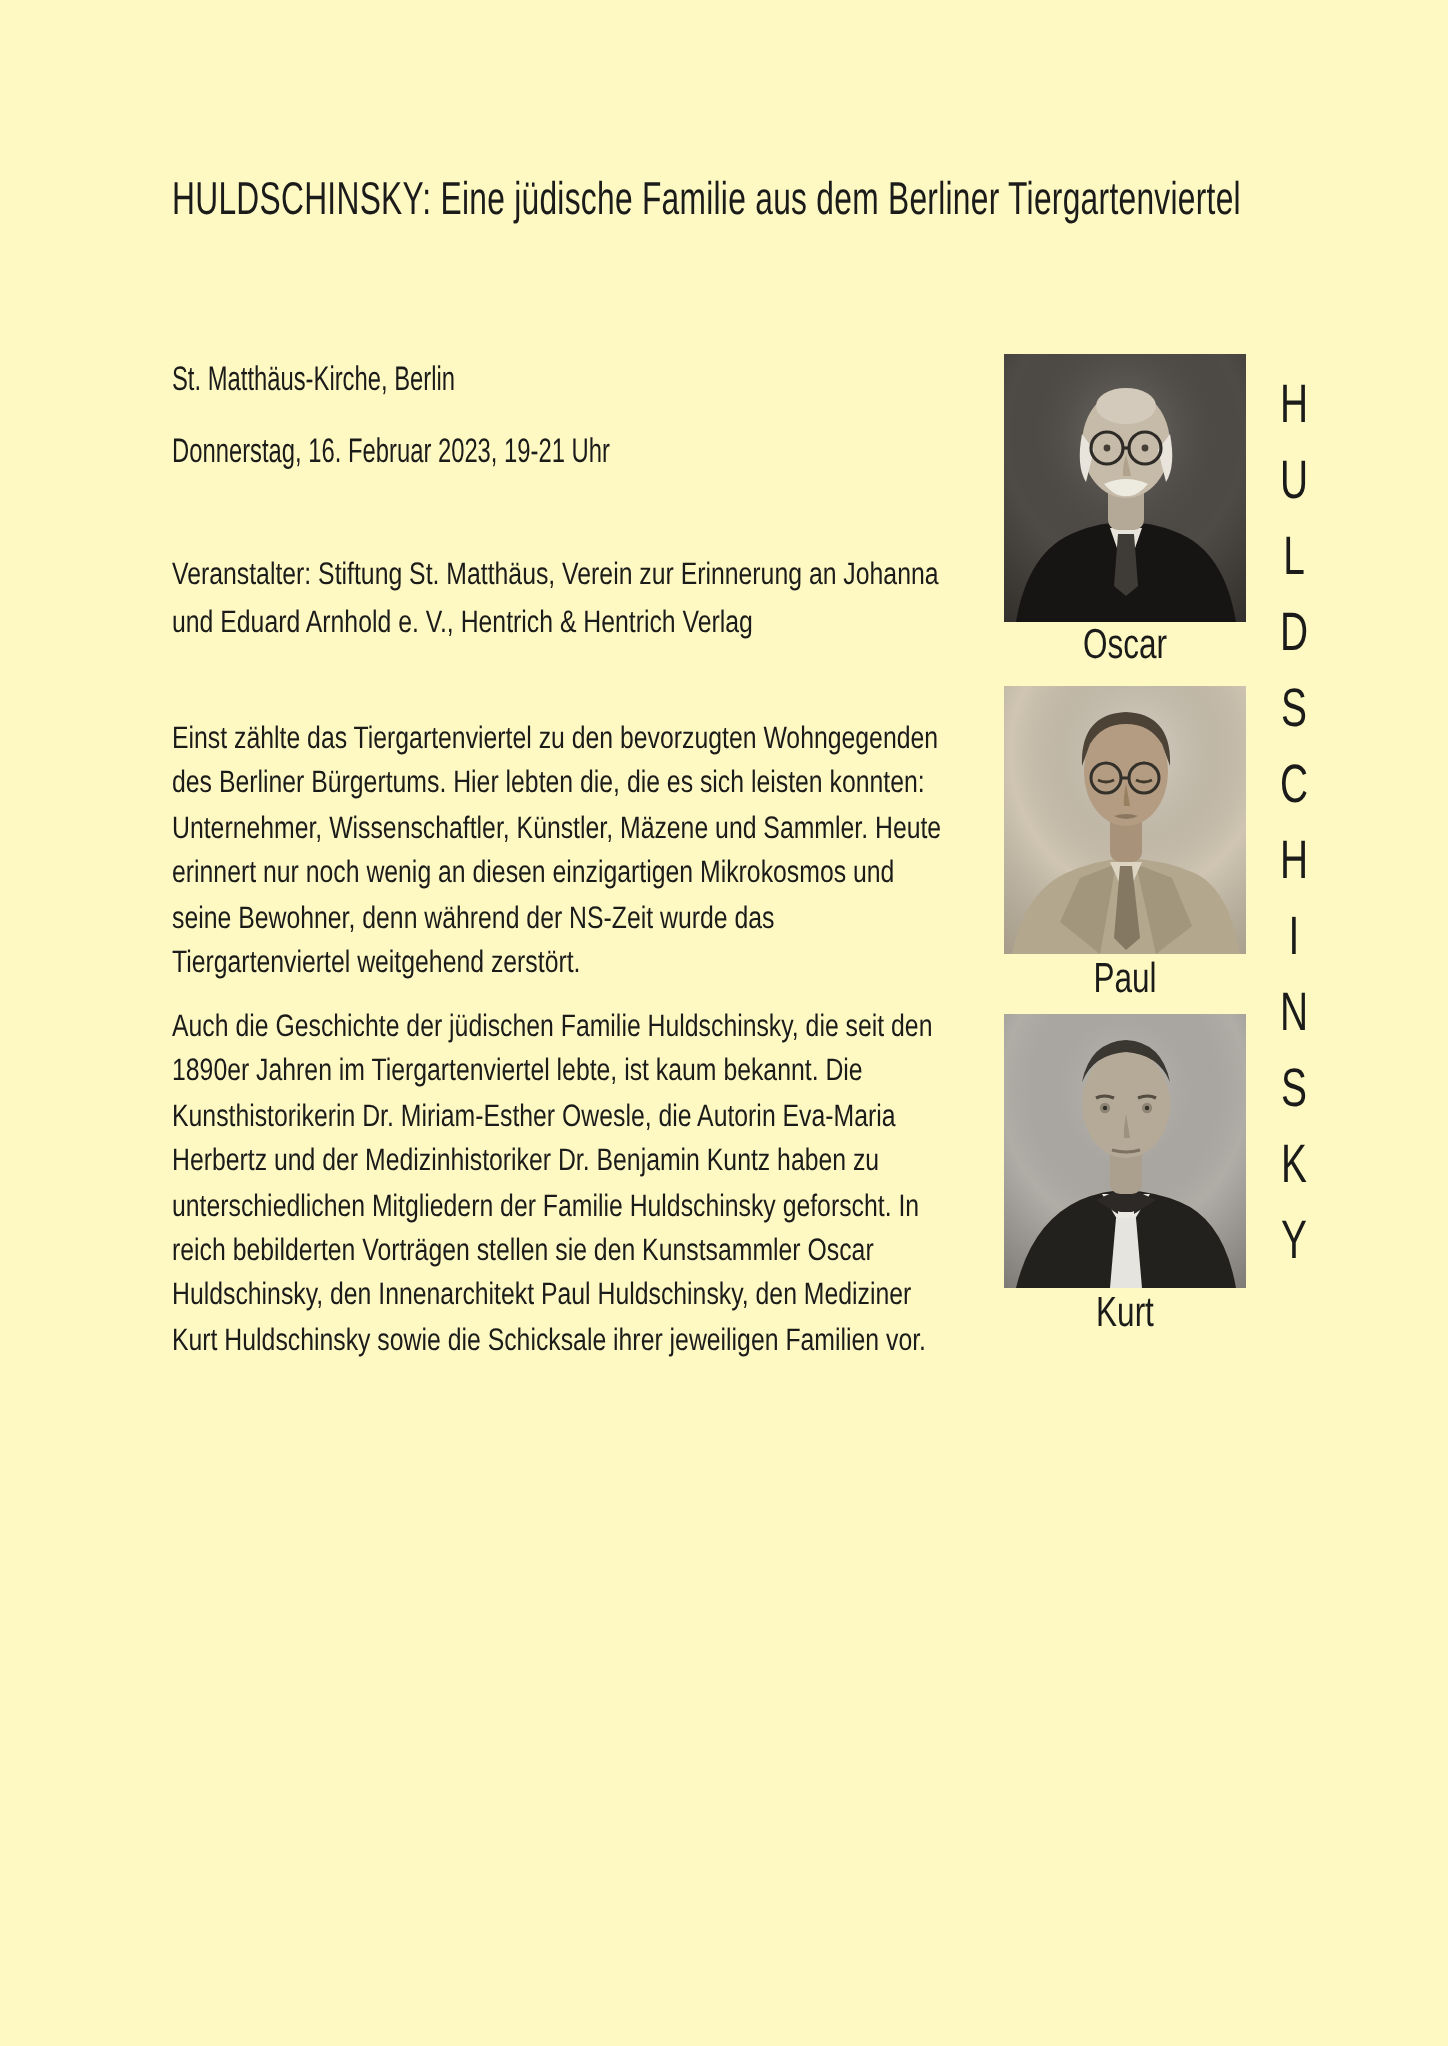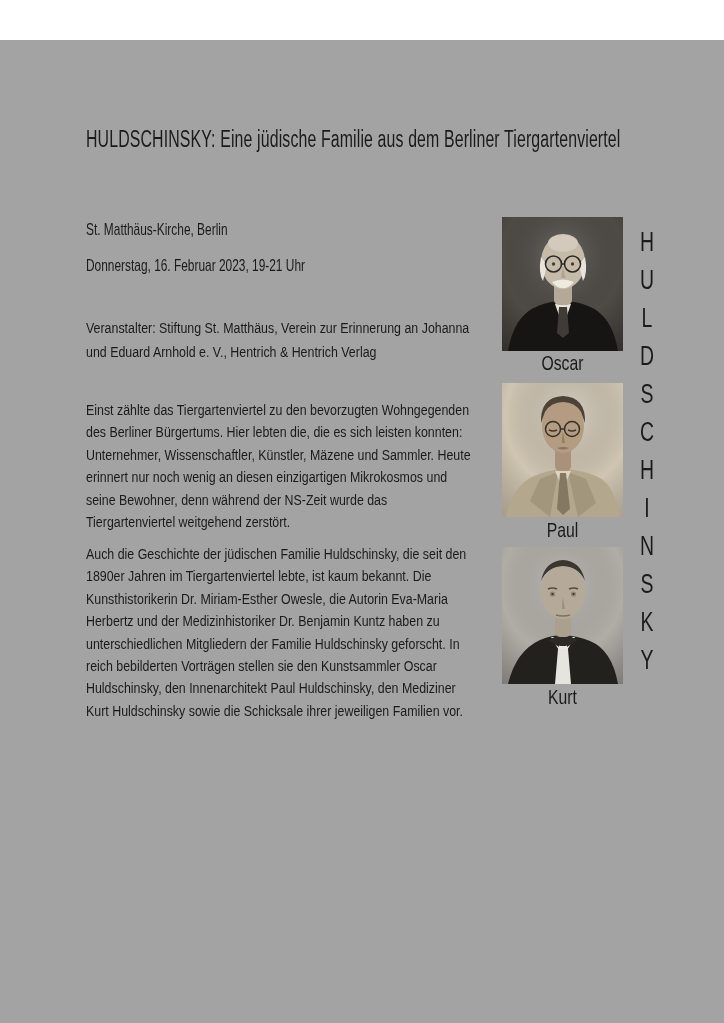--- a/index.html
+++ b/index.html
@@ -4,21 +4,21 @@
 <style>
   * { box-sizing: border-box; margin: 0; padding: 0; }
   html, body { width: 724px; height: 1023px; }
   body {
     background: #ffffff;
     font-family: "Liberation Sans", sans-serif;
     color: #1b1b1a;
     position: relative;
     overflow: hidden;
   }
-  .page { position: absolute; inset: 0; background: #a3a3a3; margin-top: 40px; }
+  .page { position: absolute; inset: 0; background: #fef9c3; }
 
   
   .title {
     position: absolute; left: 86px; top: 86px;
     font-size: 23px; font-weight: 400; white-space: nowrap;
     transform: scaleX(0.69); transform-origin: 0 0;
     letter-spacing: 0.2px;
   }
 
   

